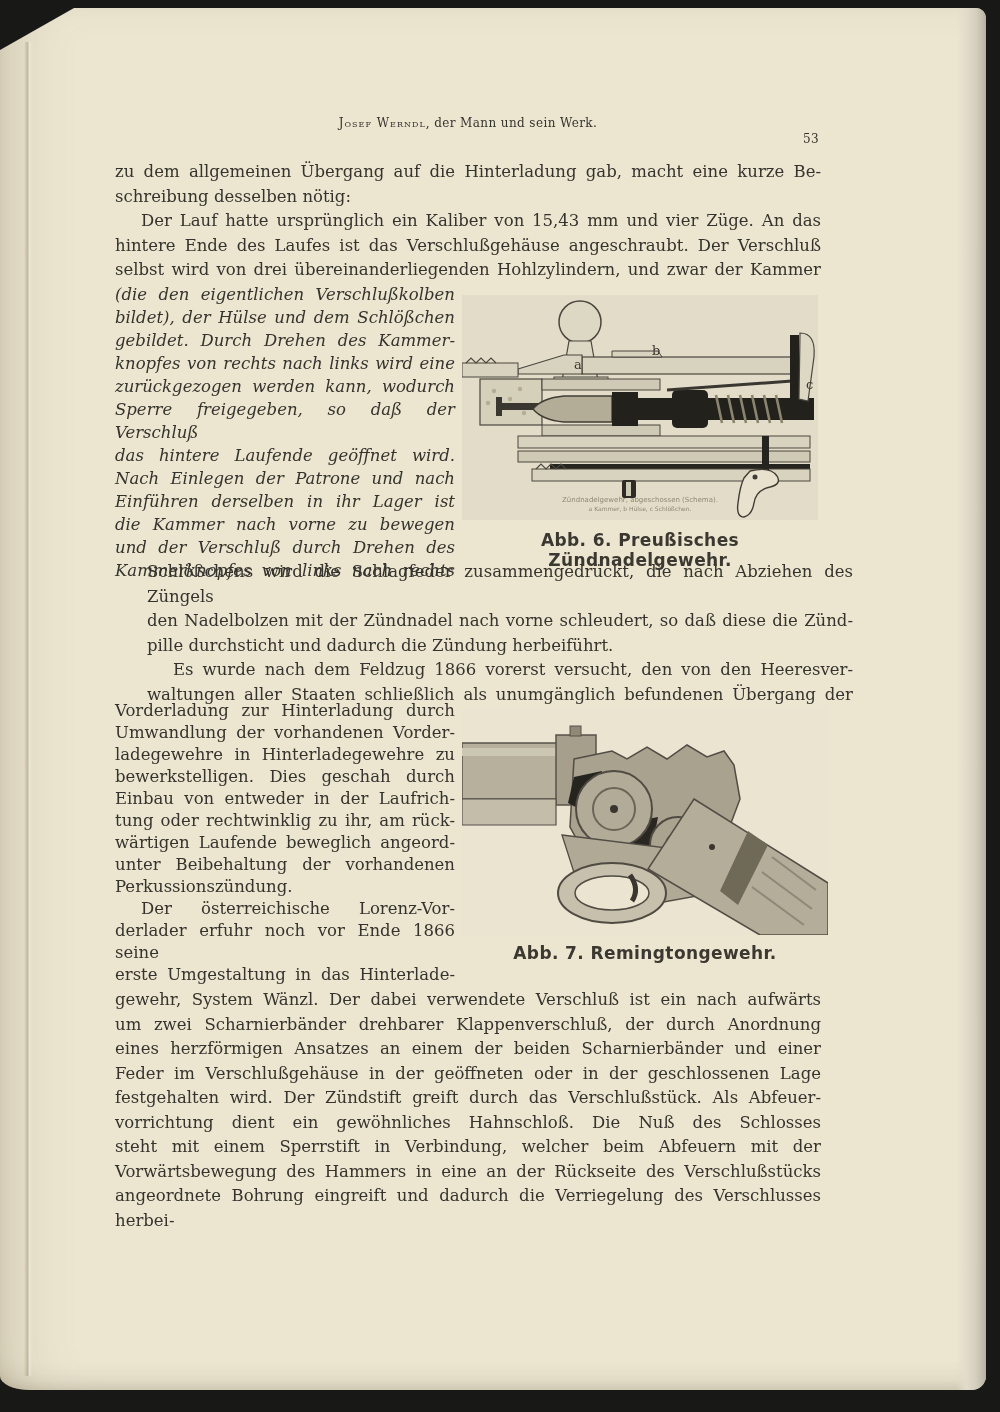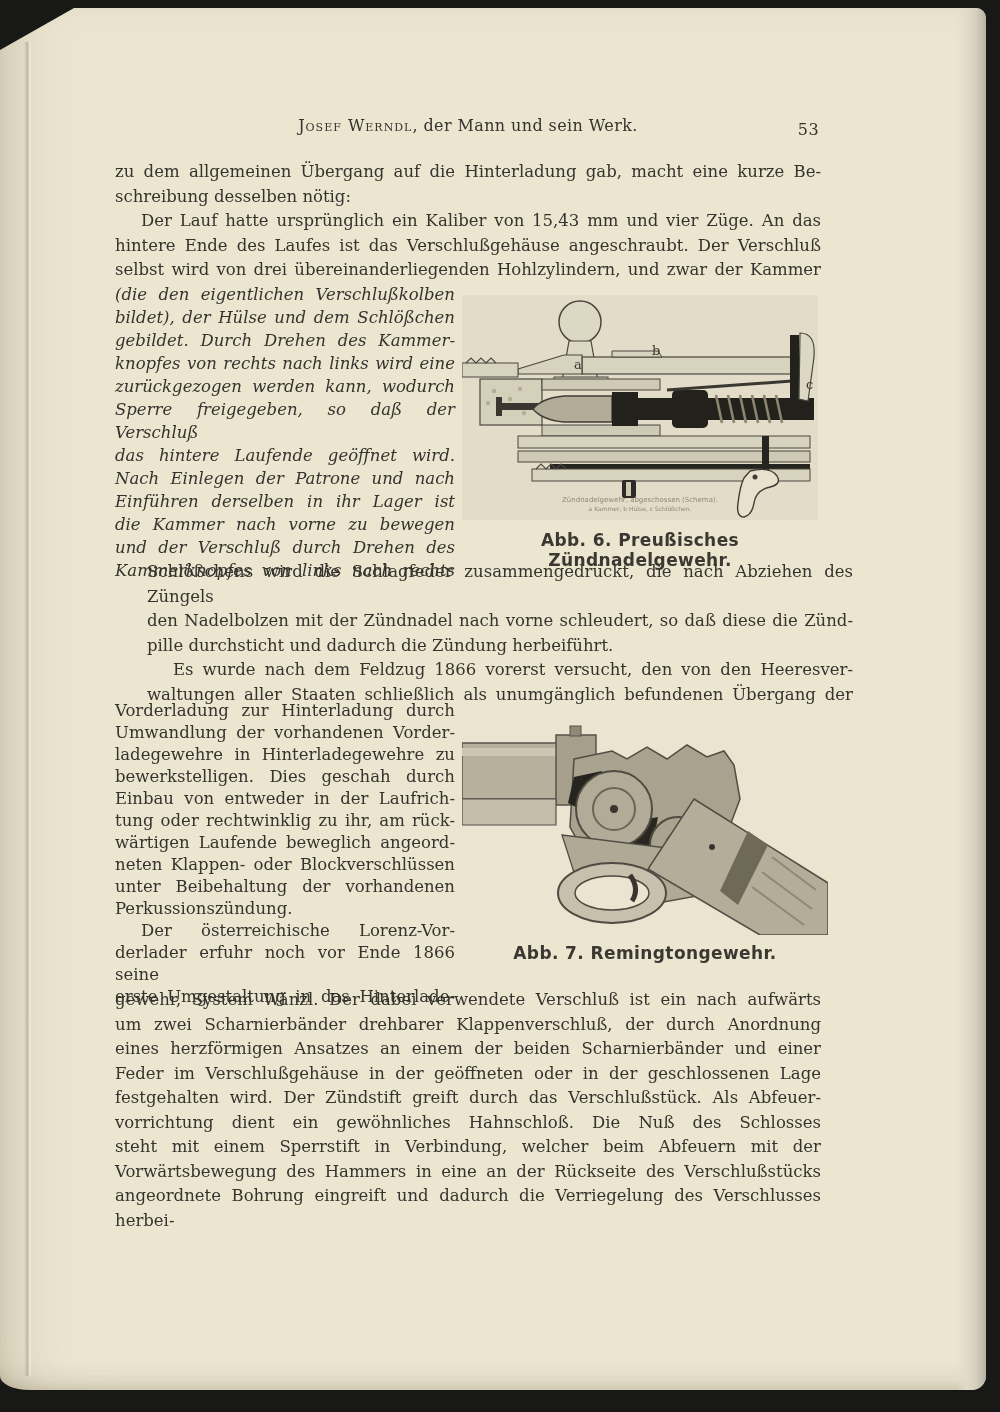--- a/index.html
+++ b/index.html
@@ -22,24 +22,24 @@
   .crease{
     position:absolute;left:24px;top:34px;bottom:14px;width:8px;
     background:linear-gradient(90deg,rgba(0,0,0,0) 0%,rgba(110,95,65,0.28) 45%,rgba(255,255,245,0.35) 70%,rgba(0,0,0,0) 100%);
   }
   .fore-edge{
     position:absolute;right:0;top:0;bottom:0;width:30px;
     border-radius:0 10px 14px 0;
     background:linear-gradient(90deg,rgba(236,230,209,0) 0%, #e1dcca 35%, #d4cfbe 65%, #c2bdac 88%, #b4afa0 100%);
   }
   .header{position:absolute;left:115px;top:108px;width:706px;height:26px;
-    font-size:16px;letter-spacing:0.4px;}
+    font-size:12px;letter-spacing:0.4px;}
   .header .title{position:absolute;left:0;right:0;text-align:center;}
   .header .author{font-variant-caps:small-caps;letter-spacing:1px;}
-  .header .pagenum{position:absolute;right:2px;top:4px;}
+  .header .pagenum{position:absolute;right:2px;top:16px;}
   .block{position:absolute;font-size:16.5px;line-height:24.5px;}
   .block.narrow{line-height:23px;font-style:italic;}
   .block.narrow2{line-height:22px;}
   .tl{text-align:justify;text-align-last:justify;white-space:normal;}
   .tl.end{text-align-last:left;}
   .tl.ind{text-indent:26px;}
   .figure{position:absolute;}
   .fig-caption{
     position:absolute;text-align:center;
     font-family:"DejaVu Sans",sans-serif;font-weight:700;font-size:17px;
@@ -94,21 +94,20 @@
         <div class="tl">waltungen aller Staaten schließlich als unumgänglich befundenen Übergang der</div>
       </div>
     <div class="block narrow2" style="left:115px;top:692px;width:340px;">
         <div class="tl">Vorderladung zur Hinterladung durch</div>
         <div class="tl">Umwandlung der vorhandenen Vorder-</div>
         <div class="tl">ladegewehre in Hinterladegewehre zu</div>
         <div class="tl">bewerkstelligen. Dies geschah durch</div>
         <div class="tl">Einbau von entweder in der Laufrich-</div>
         <div class="tl">tung oder rechtwinklig zu ihr, am rück-</div>
         <div class="tl">wärtigen Laufende beweglich angeord-</div>
-        <div class="tl">neten Klappen- oder Blockverschlüssen</div>
         <div class="tl">unter Beibehaltung der vorhandenen</div>
         <div class="tl end">Perkussionszündung.</div>
         <div class="tl ind">Der österreichische Lorenz-Vor-</div>
         <div class="tl">derlader erfuhr noch vor Ende 1866 seine</div>
         <div class="tl">erste Umgestaltung in das Hinterlade-</div>
       </div>
     <div class="block" style="left:115px;top:980px;width:706px;">
         <div class="tl">gewehr, System Wänzl. Der dabei verwendete Verschluß ist ein nach aufwärts</div>
         <div class="tl">um zwei Scharnierbänder drehbarer Klappenverschluß, der durch Anordnung</div>
         <div class="tl">eines herzförmigen Ansatzes an einem der beiden Scharnierbänder und einer</div>

